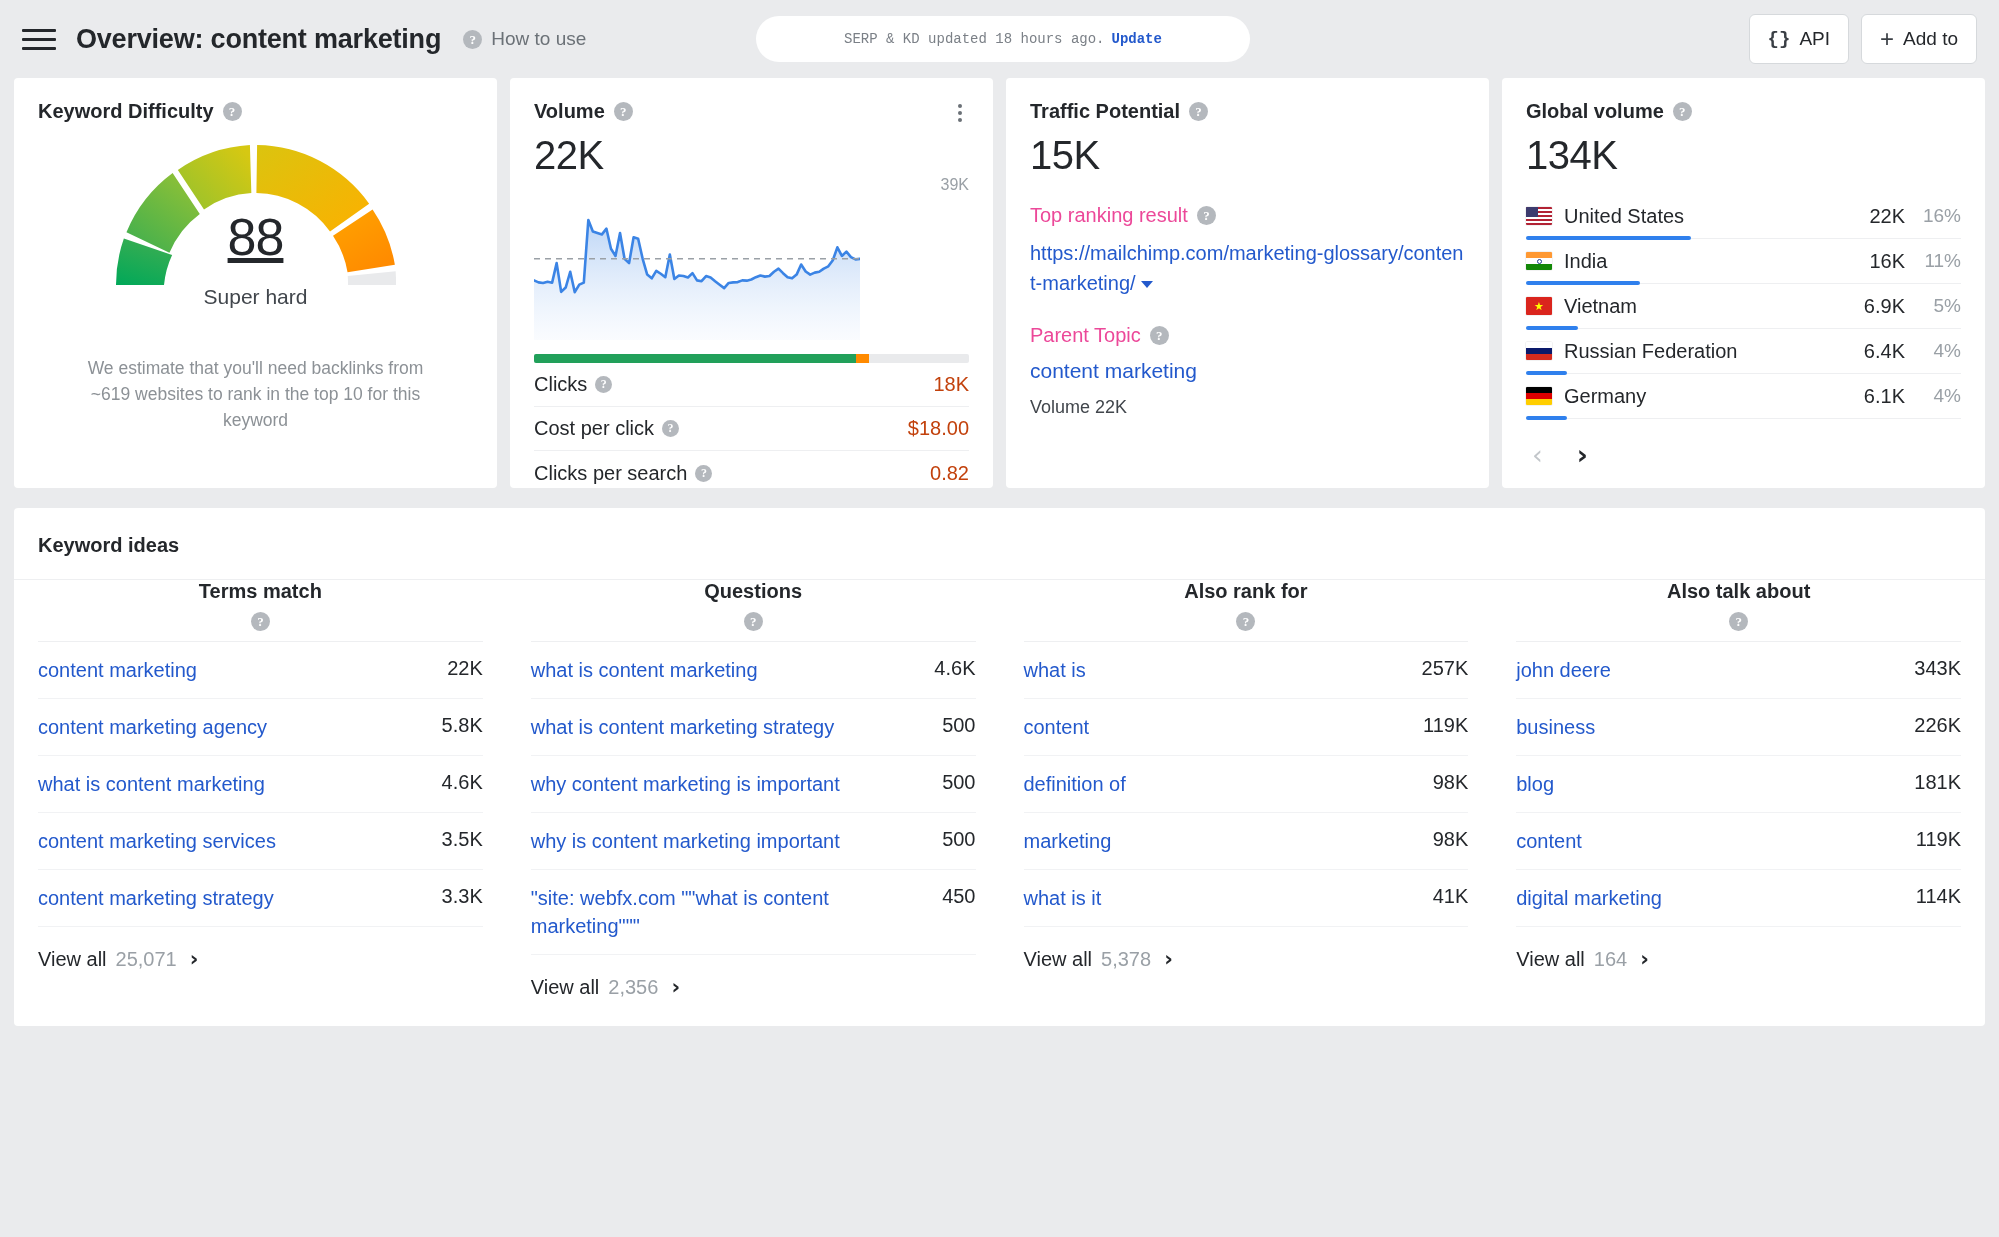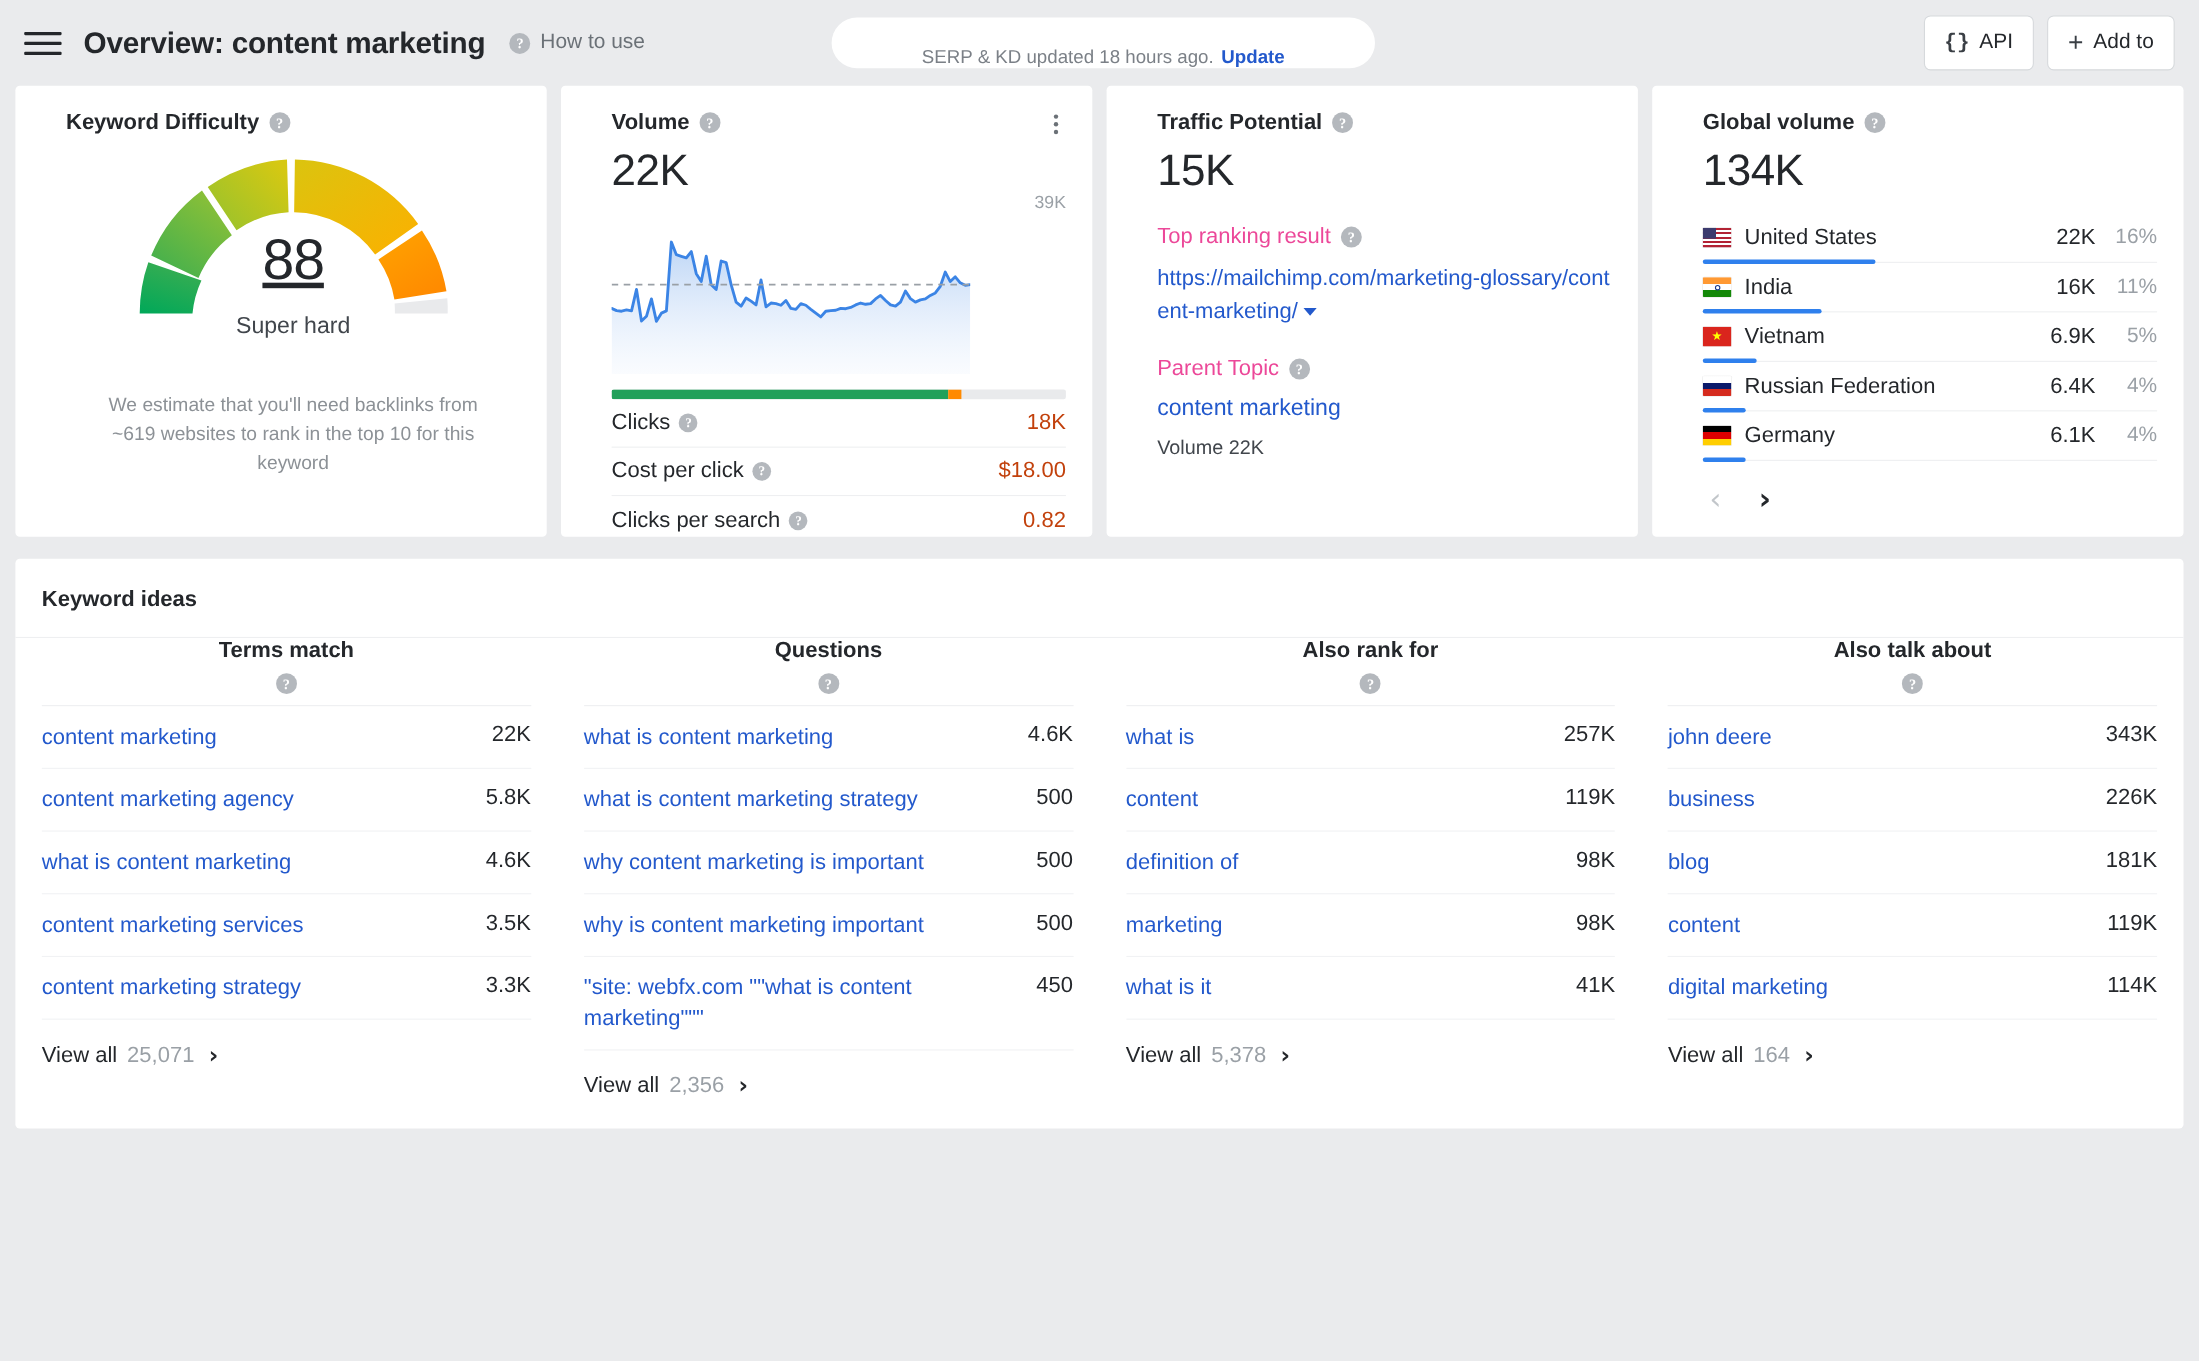--- a/index.html
+++ b/index.html
@@ -24,22 +24,22 @@
   .howto-label { font-size: 19px; color: #6b7177; }
 
   .qmark { display:inline-flex; align-items:center; justify-content:center;
            width:19px; height:19px; border-radius:50%; background:#b4b8bd;
            color:#fff; font-size:13px; font-weight:bold; font-family:"Liberation Serif",serif;
            line-height:19px; flex:none; }
   .qmark.sm { width:17px; height:17px; font-size:12px; }
 
   .update-pill {
     position:absolute; left:756px; top:16px; width:494px; height:46px;
-    background:#fff; border-radius:23px; display:flex; align-items:flex-end;
-    justify-content:center; gap:7px; font-size:17px; color:#7b8087;
+    background:#fff; border-radius:23px; display:flex; align-items:center;
+    justify-content:center; gap:7px; font-size:14px; color:#7b8087;font-family:Liberation Mono, monospace;
   }
   .update-pill b { color:#2359cc; font-weight:bold; }
 
   .topbar-right { position:absolute; right:22px; top:14px; display:flex; gap:12px; }
   .btn-outline {
     height:50px; border:1px solid #d6d9dc; border-radius:6px; background:#fff;
     display:flex; align-items:center; gap:9px; padding:0 18px;
     font-size:19px; color:#24272b; cursor:pointer;
   }
   .code-icon { font-family:"Liberation Mono", monospace; font-size:19px; color:#3a3f45; font-weight:bold;}
@@ -48,21 +48,21 @@
   
   .cards { display:flex; gap:13px; padding:0 13px; height:410px; }
   .card { background:#fff; border-radius:4px; position:relative; }
   .card-kd  { width:374px; }
   .card-vol { width:374px; }
   .card-tp  { width:374px; }
   .card-gv  { width:374px; }
   .cards { padding:0 14px; }
   .card { flex:1 1 0; }
 
-  .card-inner { padding:22px 24px 0 24px;margin-left:22px; }
+  .card-inner { padding:22px 24px 0 24px; }
   .card-head { display:flex; align-items:center; gap:9px; }
   .card-title { font-size:20px; font-weight:bold; color:#24272b; }
   .big-num { font-size:40px; color:#24272b; margin-top:10px; letter-spacing:-0.5px; font-weight:normal;}
 
   .kebab { position:absolute; right:22px; top:24px; width:22px; height:22px;
            display:flex; flex-direction:column; align-items:center; justify-content:center;
            gap:3px; cursor:pointer; }
   .kebab i { width:4px; height:4px; border-radius:50%; background:#6b7177; display:block; }
 
   

